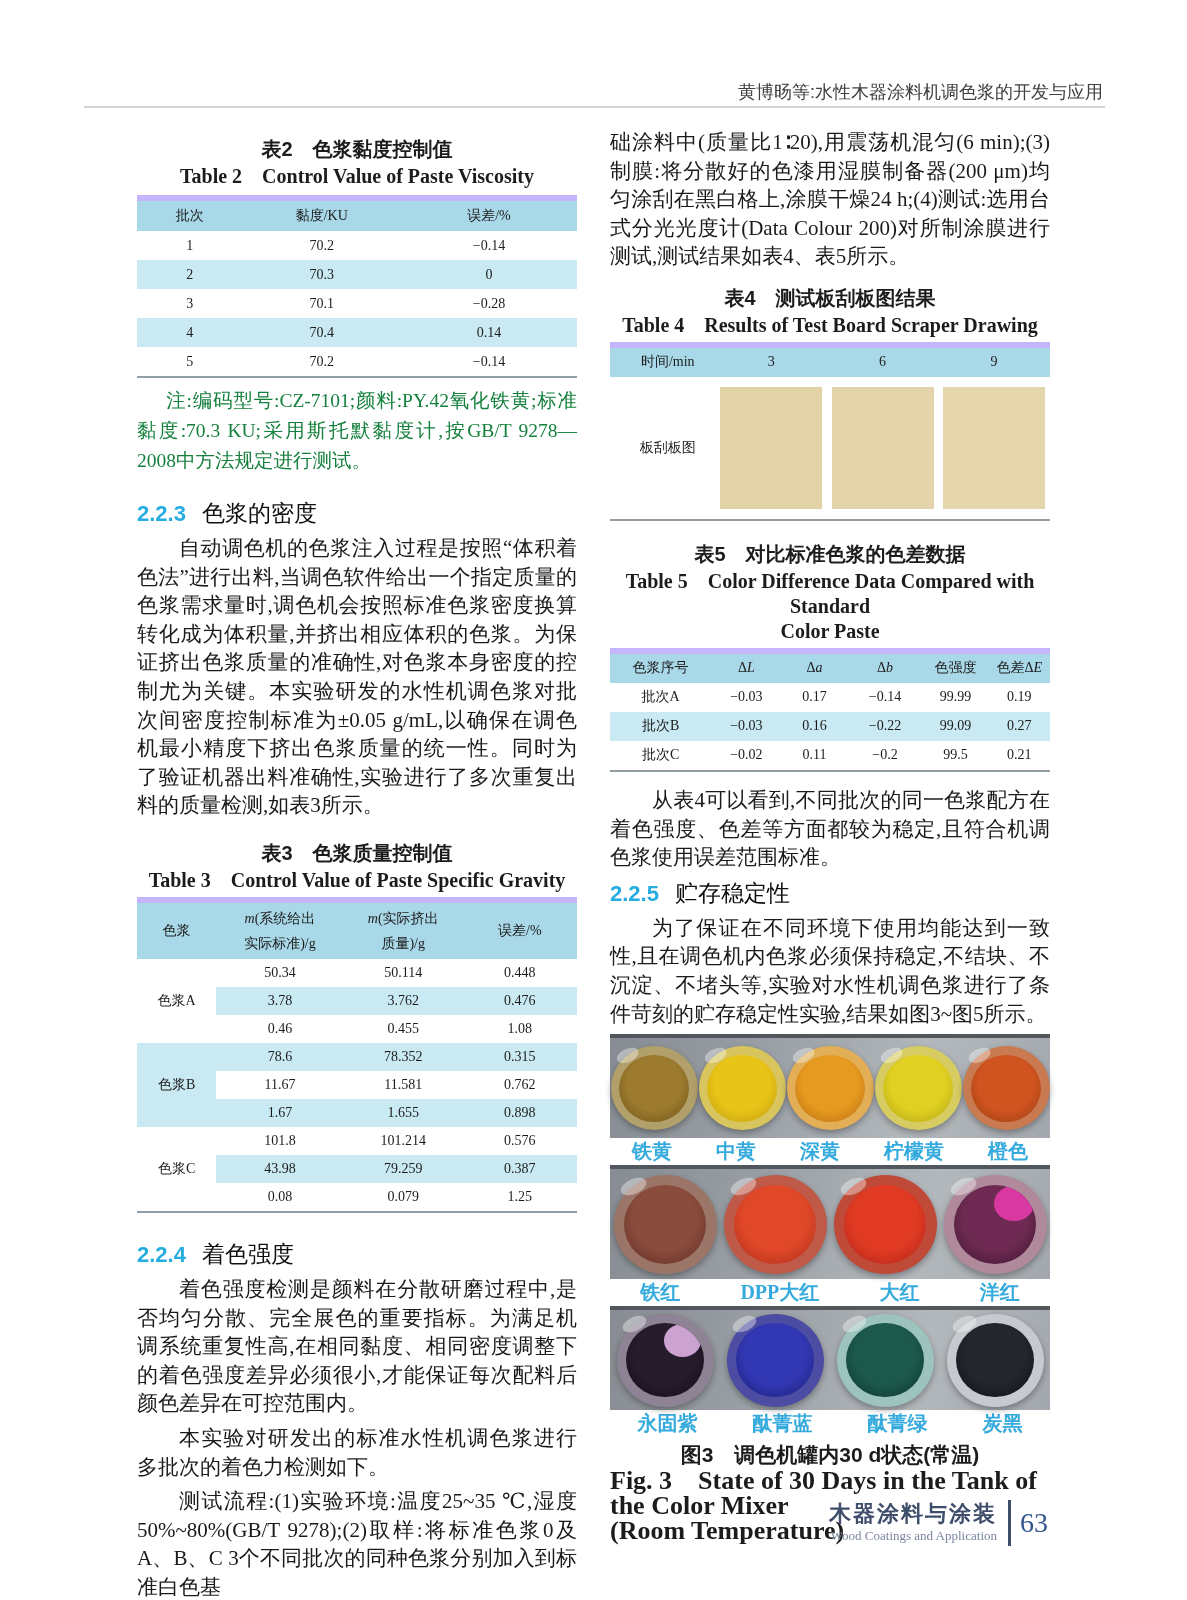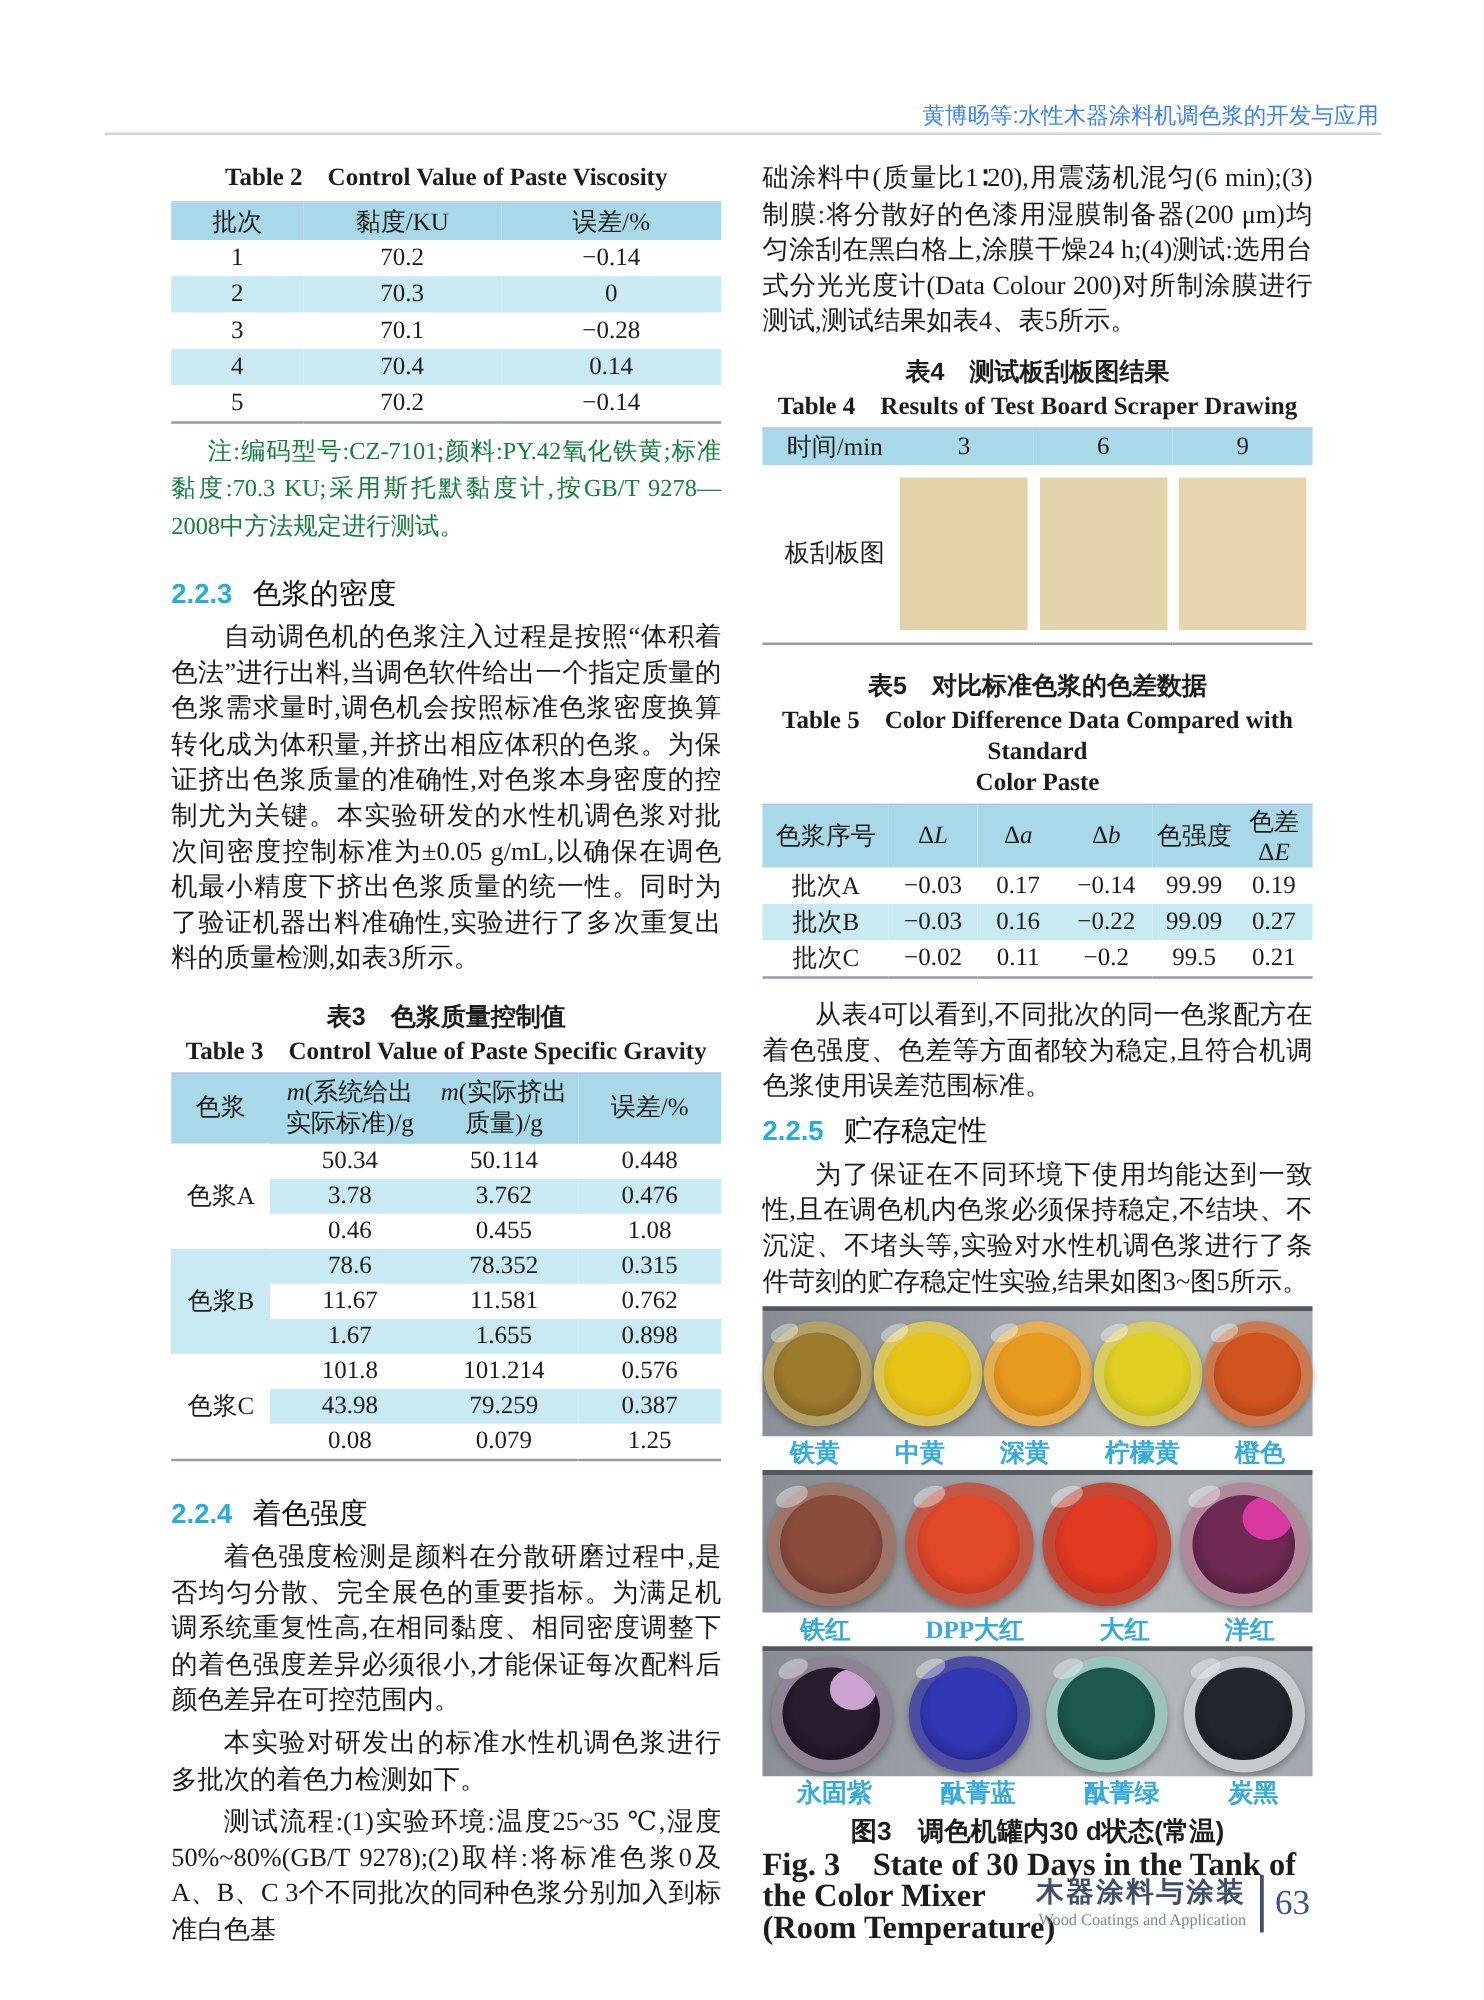--- a/index.html
+++ b/index.html
@@ -1,36 +1,36 @@
 <!DOCTYPE html>
 <html><head>
 <meta charset="utf-8">
 <style>
   html,body{margin:0;padding:0;background:#e8e8e8;}
   .page{position:relative;width:1187px;height:1600px;margin:0 auto;background:#ffffff;
         font-family:"Liberation Serif","DejaVu Serif",serif;color:#1c1c1c;overflow:hidden;}
 
   
   .running-head{position:absolute;top:80px;right:84px;font-family:"Liberation Sans","DejaVu Sans",sans-serif;
-                font-size:18px;color:#3b82f6;}
+                font-size:18px;color:#404040;}
   .head-rule{position:absolute;top:106px;left:84px;width:1021px;height:2px;background:#cfd5d8;}
 
   
   .col{position:absolute;top:128px;width:440px;}
   .col-left{left:137px;}
   .col-right{left:610px;}
 
   
   .cap-cn{font-family:"Liberation Sans","DejaVu Sans",sans-serif;font-weight:bold;font-size:20px;
           text-align:center;white-space:pre-wrap;line-height:26px;}
   .cap-en{font-weight:bold;font-size:20px;text-align:center;white-space:pre-wrap;line-height:25px;margin-top:2px;}
 
   
-  table{width:100%;border-collapse:collapse;border-top:1px solid #c4b5fd;border-bottom:2px solid #929ea4;
-        font-size:20px;table-layout:fixed;}
+  table{width:100%;border-collapse:collapse;border-top:6px solid #c4b5fd;border-bottom:2px solid #929ea4;
+        font-size:14px;table-layout:fixed;}
   thead tr{background:#a9d8e8;}
   th{font-weight:normal;height:30px;text-align:center;padding:0;}
   td{text-align:center;height:29px;padding:0;}
   .t2 tbody tr:nth-child(even),.t3 tbody tr:nth-child(even),.t5 tbody tr:nth-child(even){background:#c9e9f3;}
   .t3 thead th{height:56px;line-height:25px;}
   .t3 td{height:28px;}
   .t3 .lbl-w{background:#ffffff;}
   .t3 .lbl-b{background:#c9e9f3;}
   .t4 th{height:29px;}
   .t4 .c1{text-align:center;padding-left:10px;}
@@ -90,20 +90,21 @@
 </head>
 <body>
 
 <div class="page">
 
   <div class="running-head">黄博旸等:水性木器涂料机调色浆的开发与应用</div>
   <div class="head-rule"></div>
 
   <div class="col col-left">
 
+    <div class="cap-cn mt8">表2　色浆黏度控制值</div>
     <div class="cap-en">Table 2　Control Value of Paste Viscosity</div>
 
     <table class="t2 mt6">
       <colgroup>
           <col style="width:24%">
           <col style="width:36%">
           <col style="width:40%">
         </colgroup>
       <thead>
         <tr>

